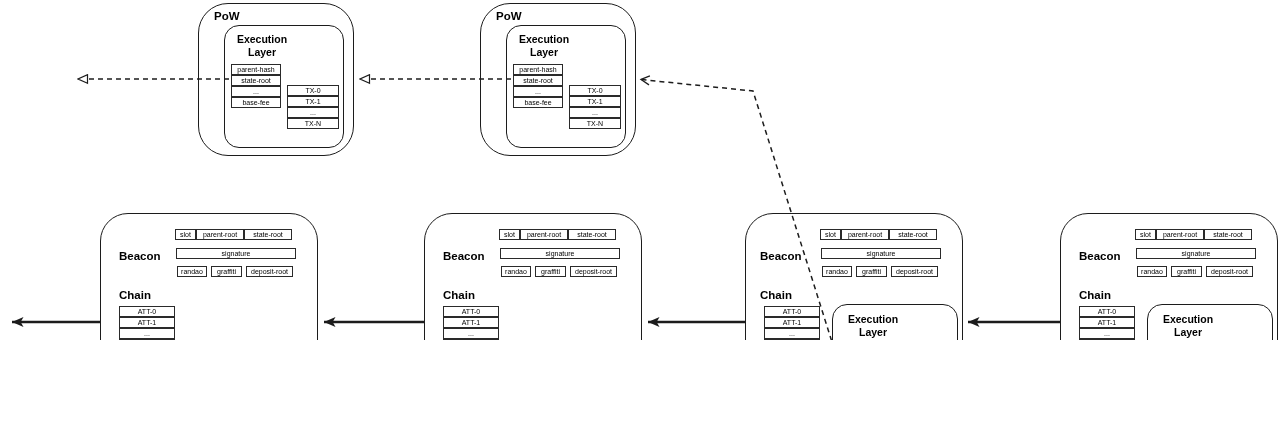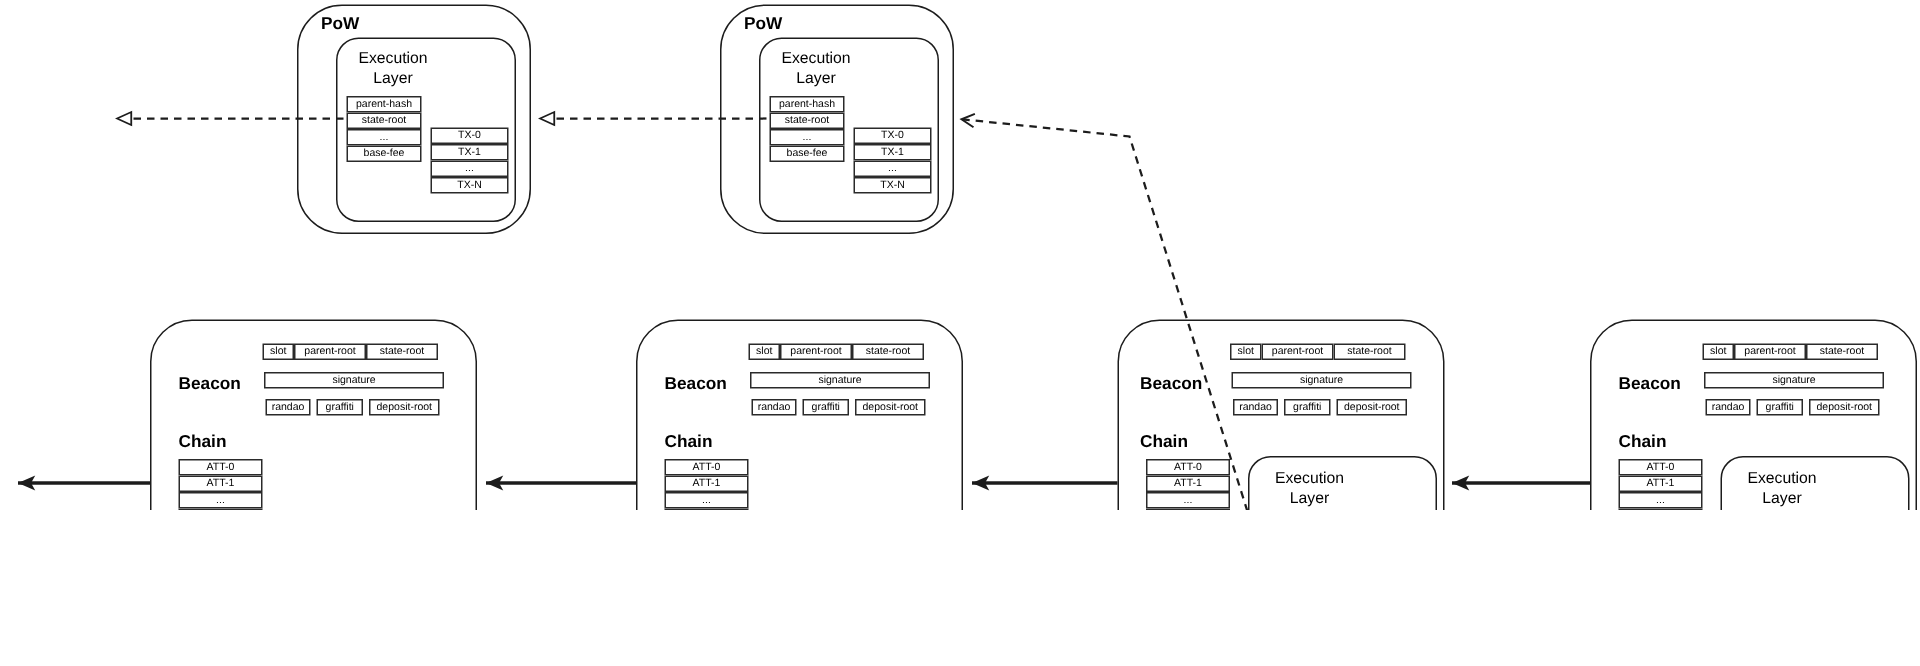--- a/index.html
+++ b/index.html
@@ -9,21 +9,21 @@
   }
   .blk{
     position:absolute;border:1.6px solid #1c1c1c;border-radius:28px;
     background:#ffffff;box-sizing:border-box;
   }
   .el{
     position:absolute;border:1.4px solid #1c1c1c;border-radius:15px;
     background:#ffffff;box-sizing:border-box;
   }
   .lbl{position:absolute;font-weight:bold;font-size:11.5px;line-height:13px;white-space:pre;}
-  .eltitle{position:absolute;font-weight:normal;font-size:10.5px;line-height:12.5px;text-align:center;}
+  .eltitle{position:absolute;font-weight:bold;font-size:10.5px;line-height:12.5px;text-align:center;}
   .vstack{position:absolute;display:flex;flex-direction:column;}
   .hrow{position:absolute;display:flex;}
   .row-gap{column-gap:4px;}
   .b{
     height:11px;border:1px solid #2a2a2a;background:#ffffff;box-sizing:border-box;
     font-size:7px;line-height:8px;display:flex;align-items:center;justify-content:center;
     overflow:hidden;white-space:nowrap;
   }
   .abs{position:absolute;}
   svg.wires{position:absolute;left:0;top:0;z-index:10;pointer-events:none;}

